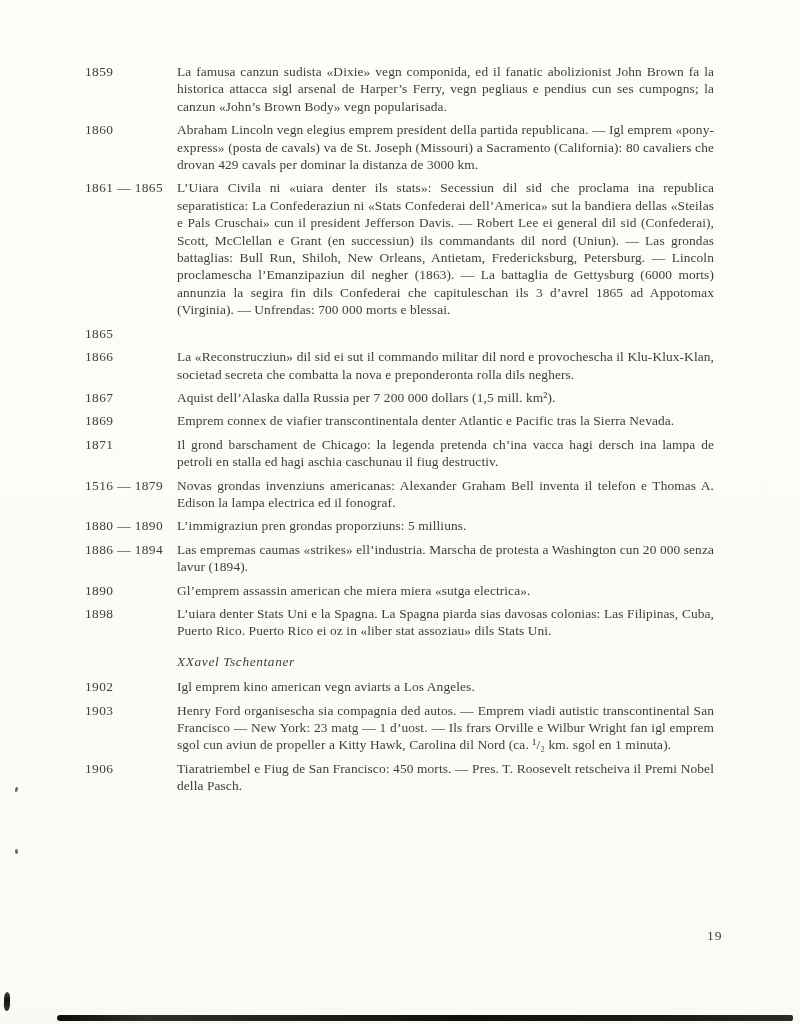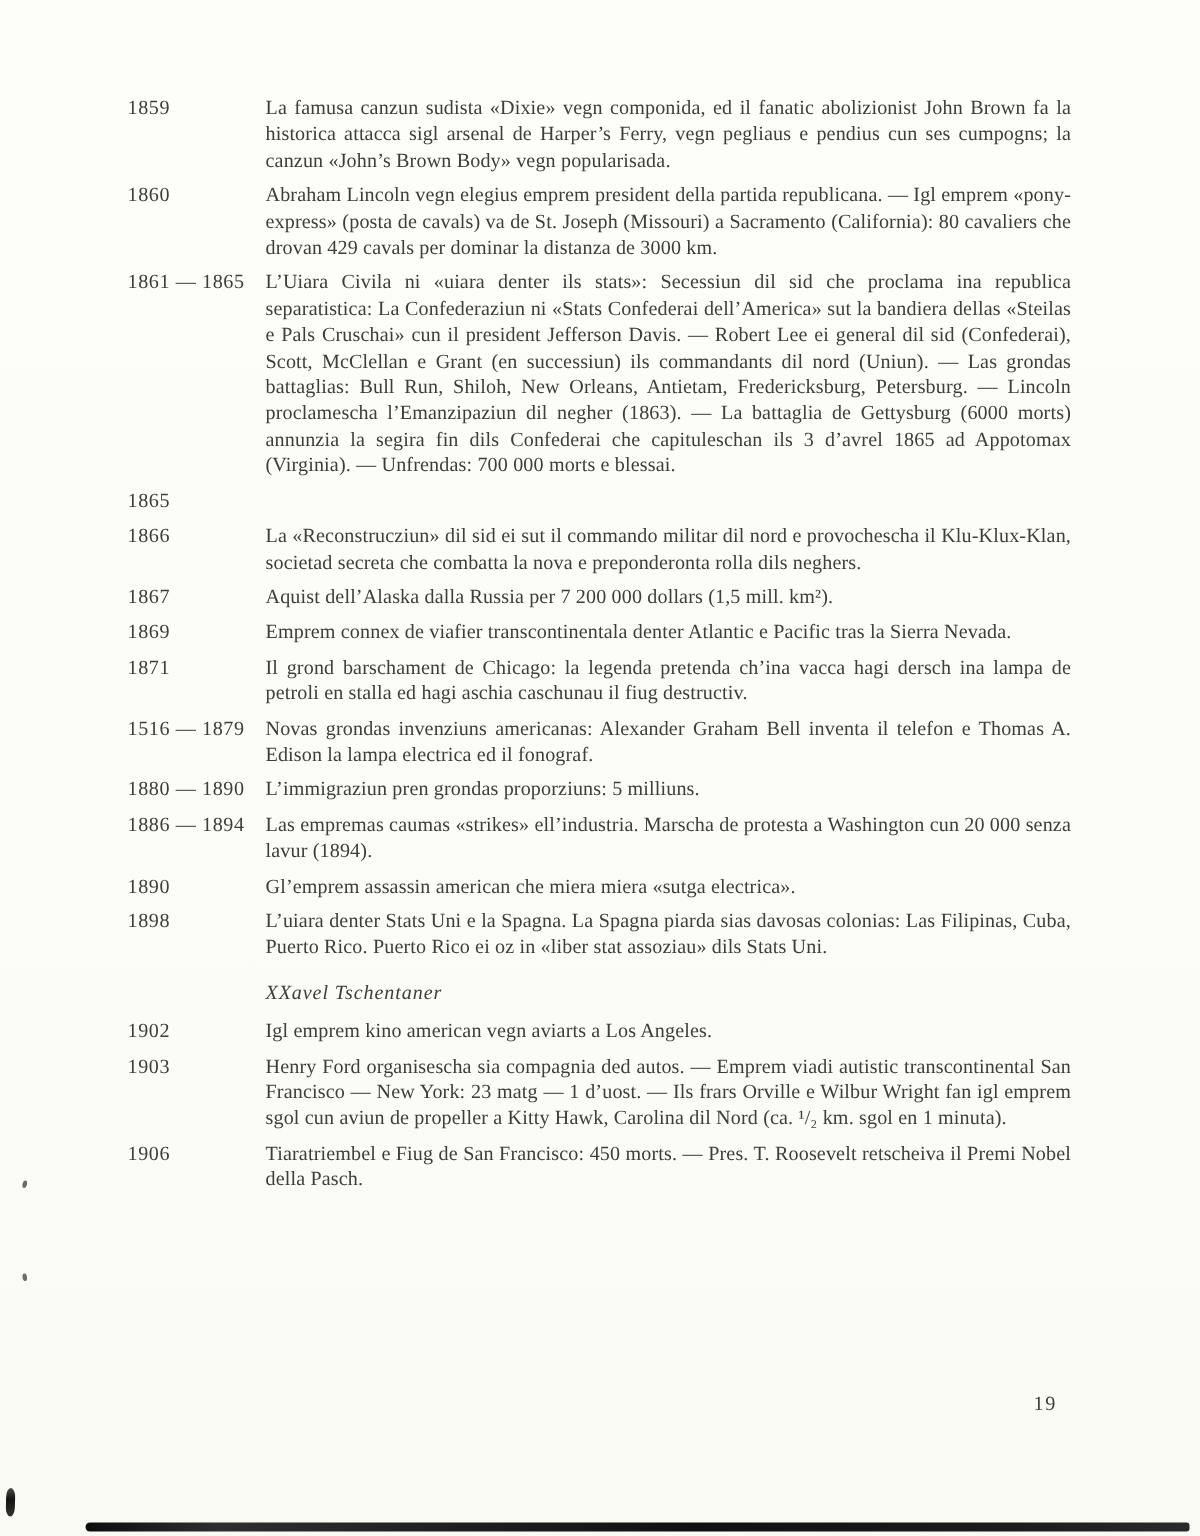--- a/index.html
+++ b/index.html
@@ -38,21 +38,21 @@
     text-align:justify;
     letter-spacing:0.1px;
   }
   .heading-row {
     margin:13px 0 8px 92px;
     font-style:italic;
     letter-spacing:0.6px;
   }
   .page-number {
     position:absolute;
-    left:689px;
+    left:707px;
     top:927px;
     font-size:13.5px;
     letter-spacing:1px;
   }
   
   .bottom-bar {
     position:absolute;
     left:57px;
     top:1015px;
     width:736px;

